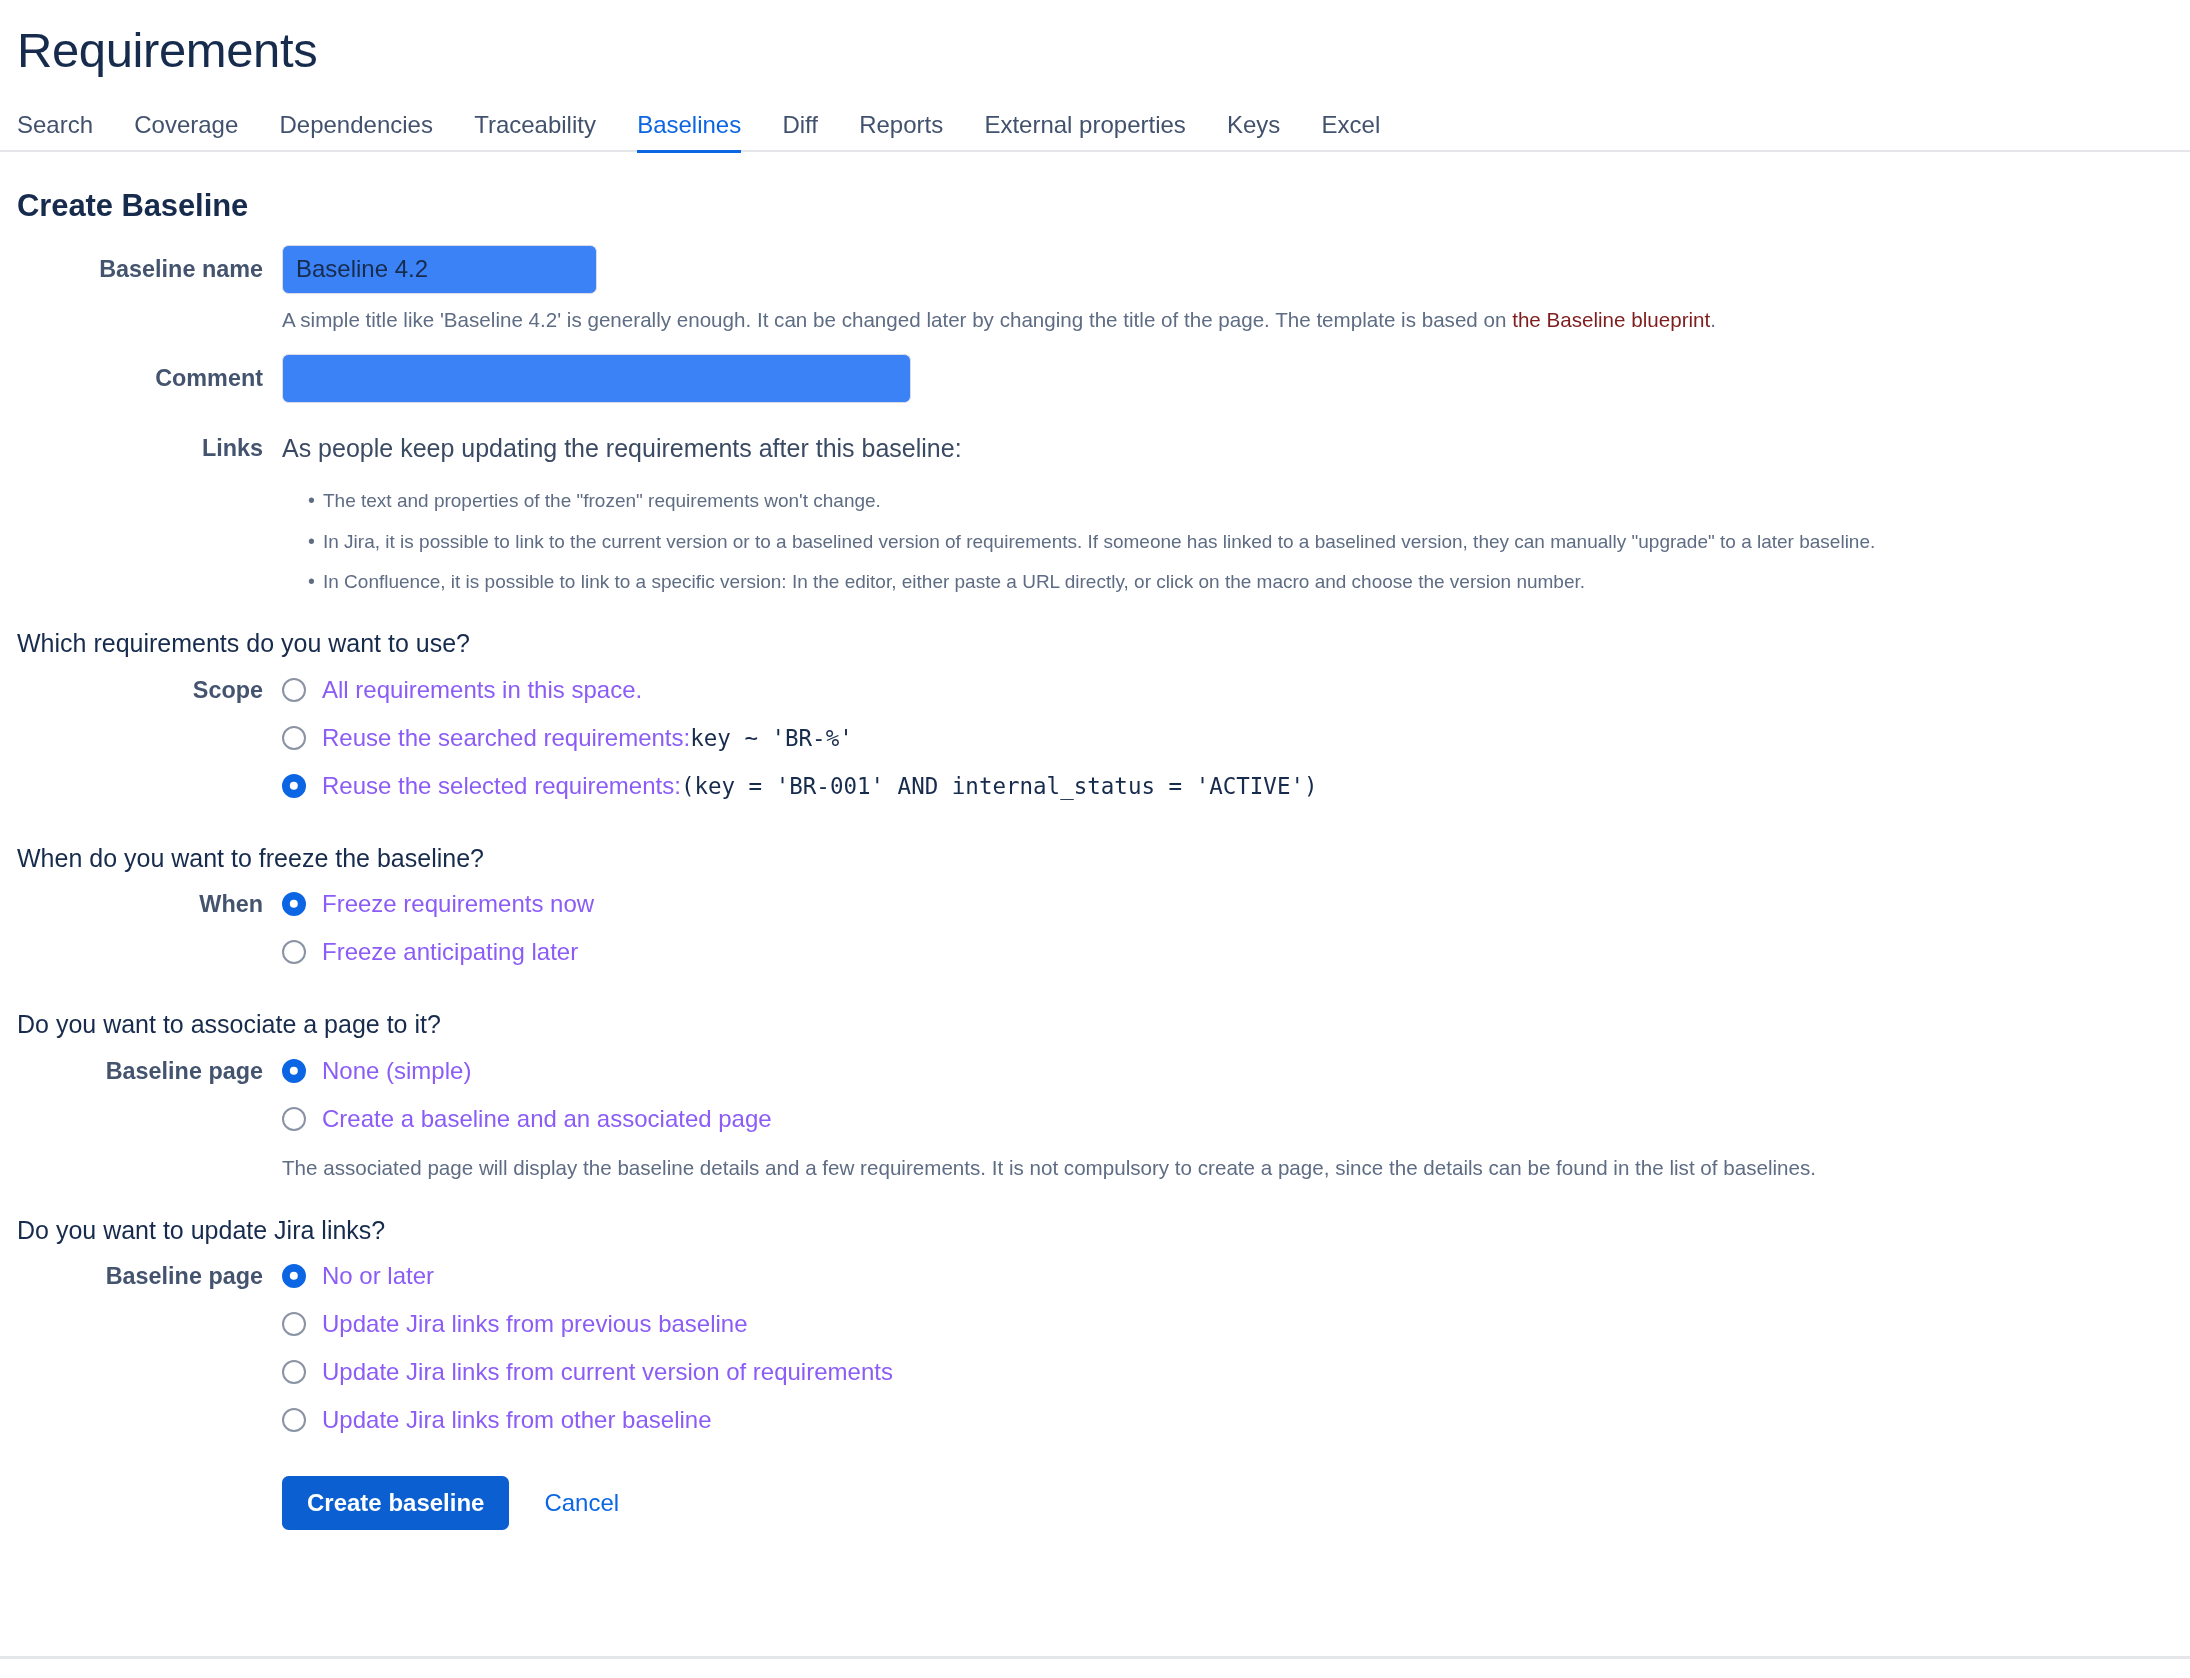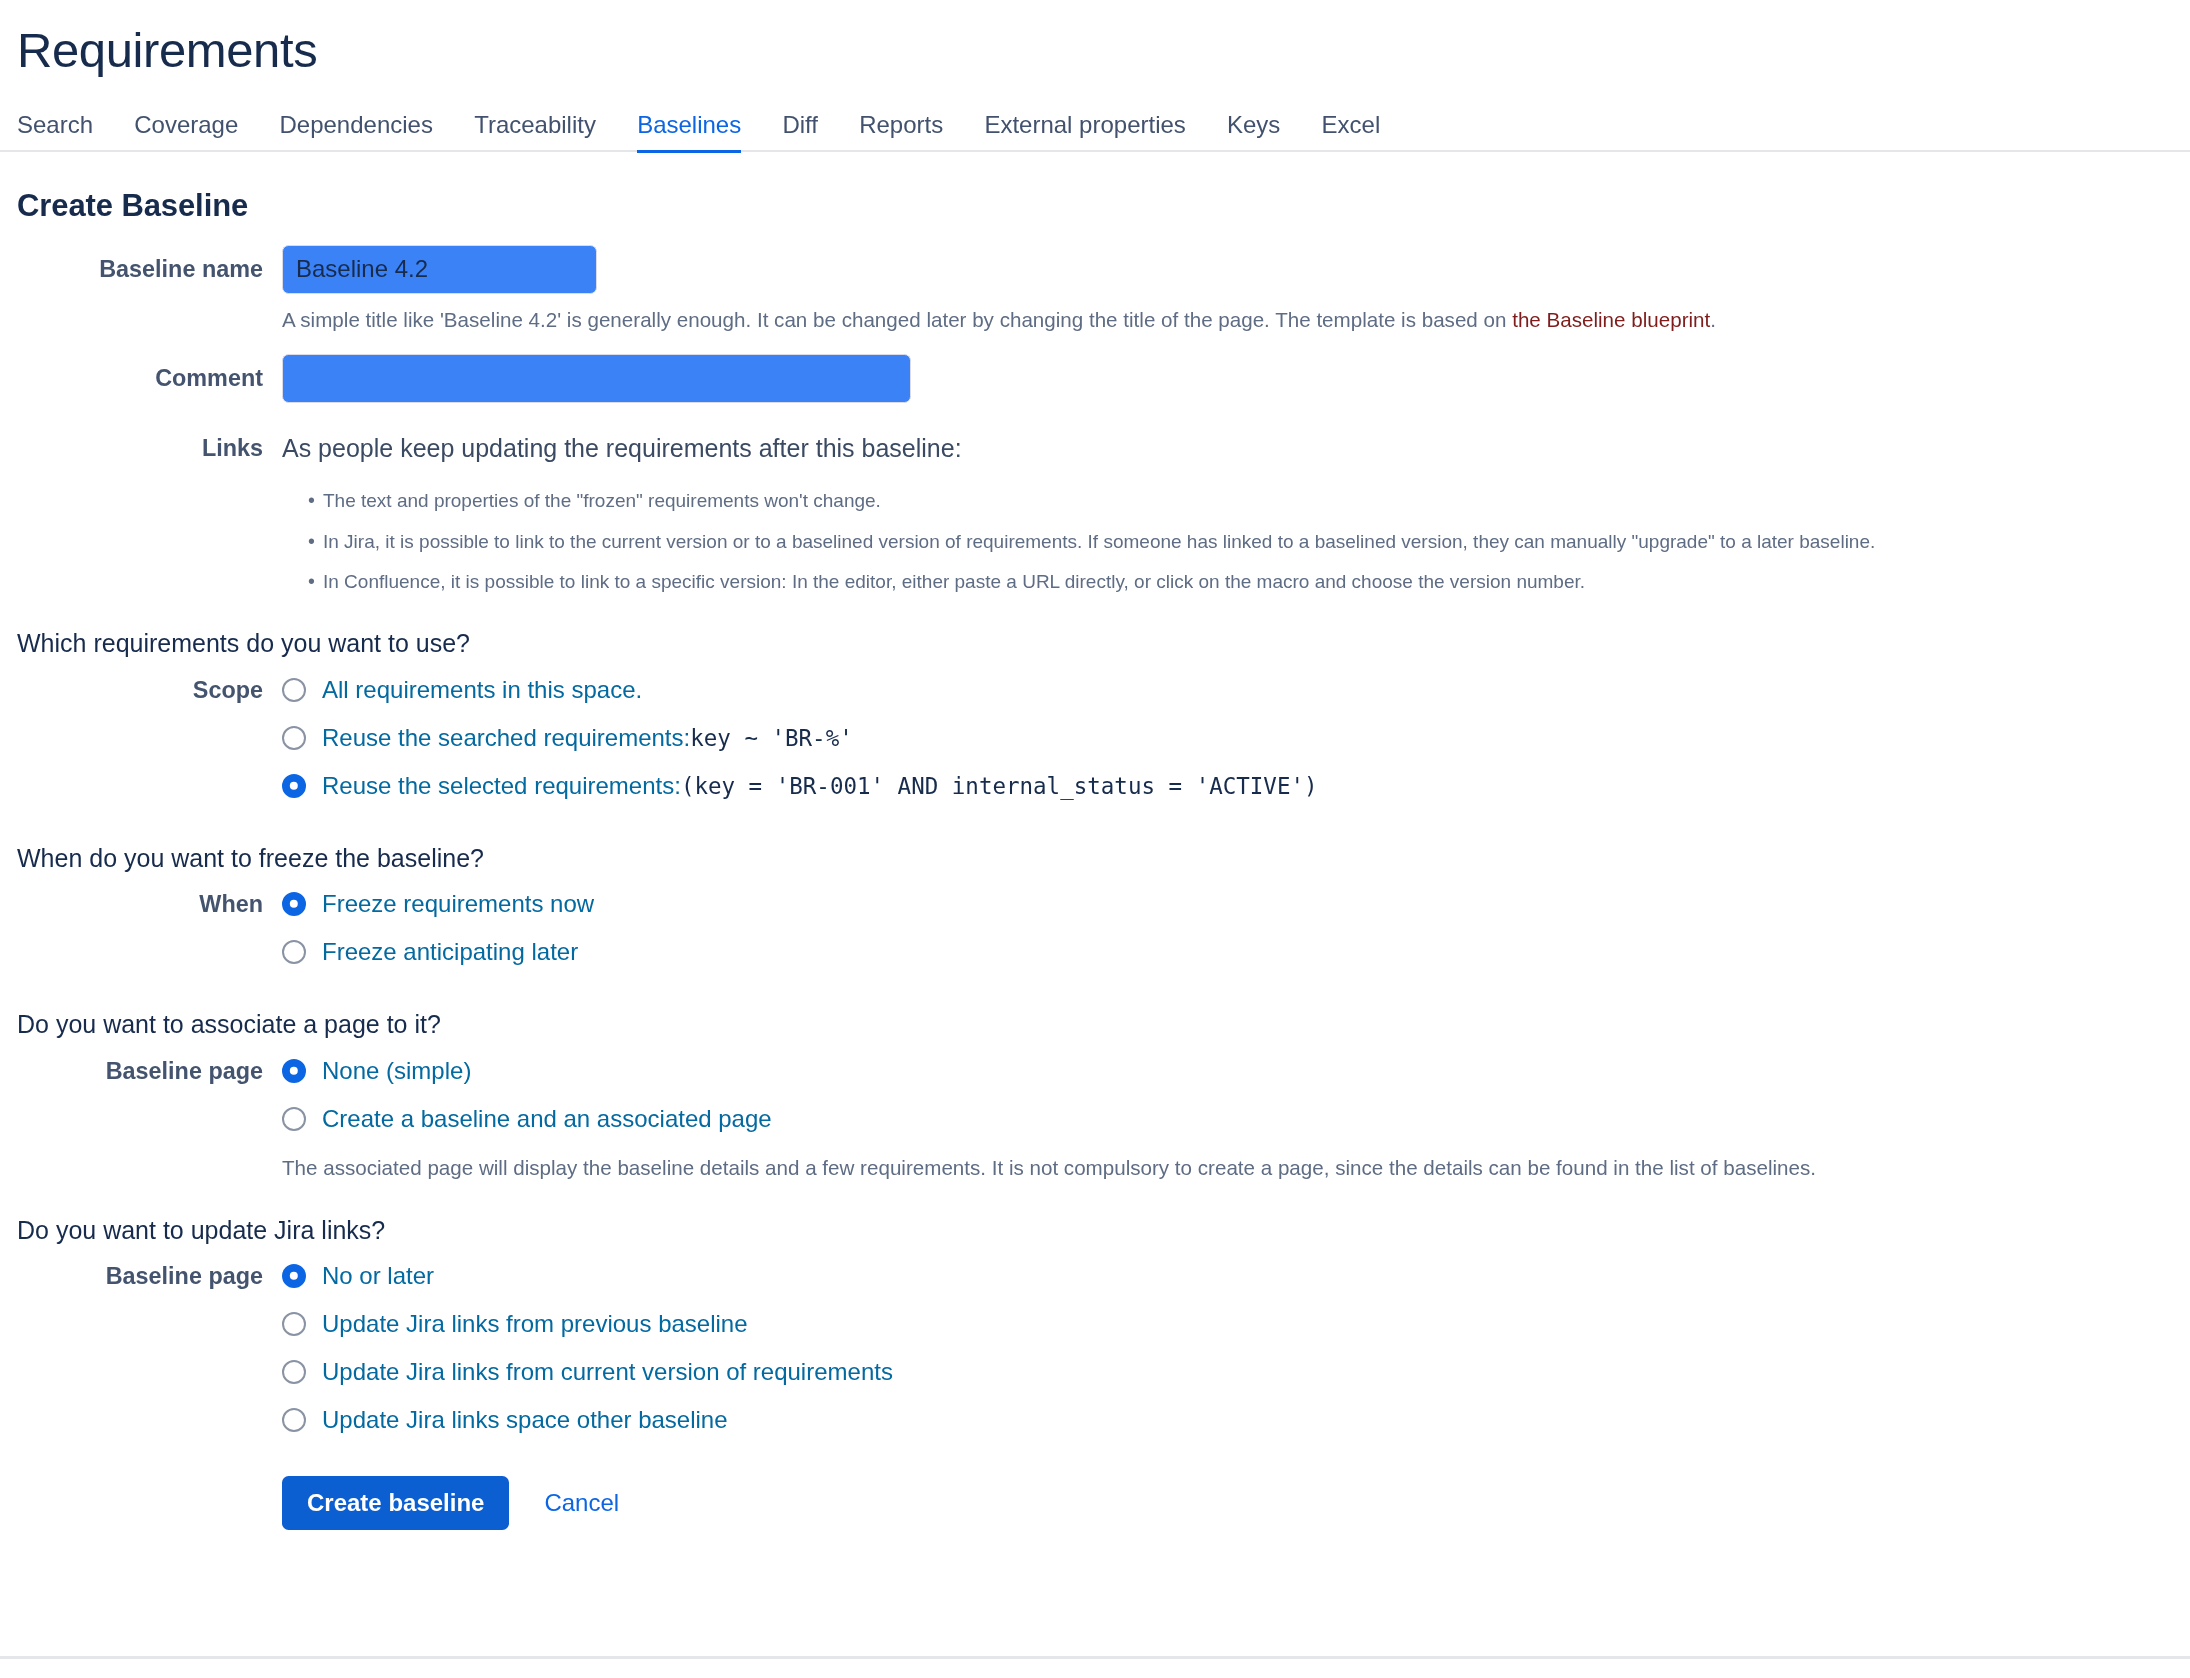--- a/index.html
+++ b/index.html
@@ -167,21 +167,21 @@
     content: "";
     position: absolute;
     left: 50%; top: 50%;
     transform: translate(-50%, -50%);
     width: 8.4px; height: 8.4px;
     border-radius: 50%;
     background: #ffffff;
   }
   .radio-label {
     font-size: 24px;
-    color: #0369a1;
+    color: #8b5cf6;
     line-height: 1;
     white-space: nowrap;
     text-align: right;
   }
   .mono {
     font-family: "DejaVu Sans Mono", "Liberation Mono", monospace;
     font-size: 22.5px;
     color: #172b4d;
   }
 
@@ -353,21 +353,21 @@
           <div class="radio-row">
             <span class="radio"></span>
             <span class="radio-label">Update Jira links from previous baseline</span>
           </div>
           <div class="radio-row">
             <span class="radio"></span>
             <span class="radio-label">Update Jira links from current version of requirements</span>
           </div>
           <div class="radio-row">
             <span class="radio"></span>
-            <span class="radio-label">Update Jira links space other baseline</span>
+            <span class="radio-label">Update Jira links from other baseline</span>
           </div>
         </div>
 
         <div class="actions">
           <button class="btn-primary">Create baseline</button>
           <button class="btn-link">Cancel</button>
         </div>
       </div>
     </div>
 

